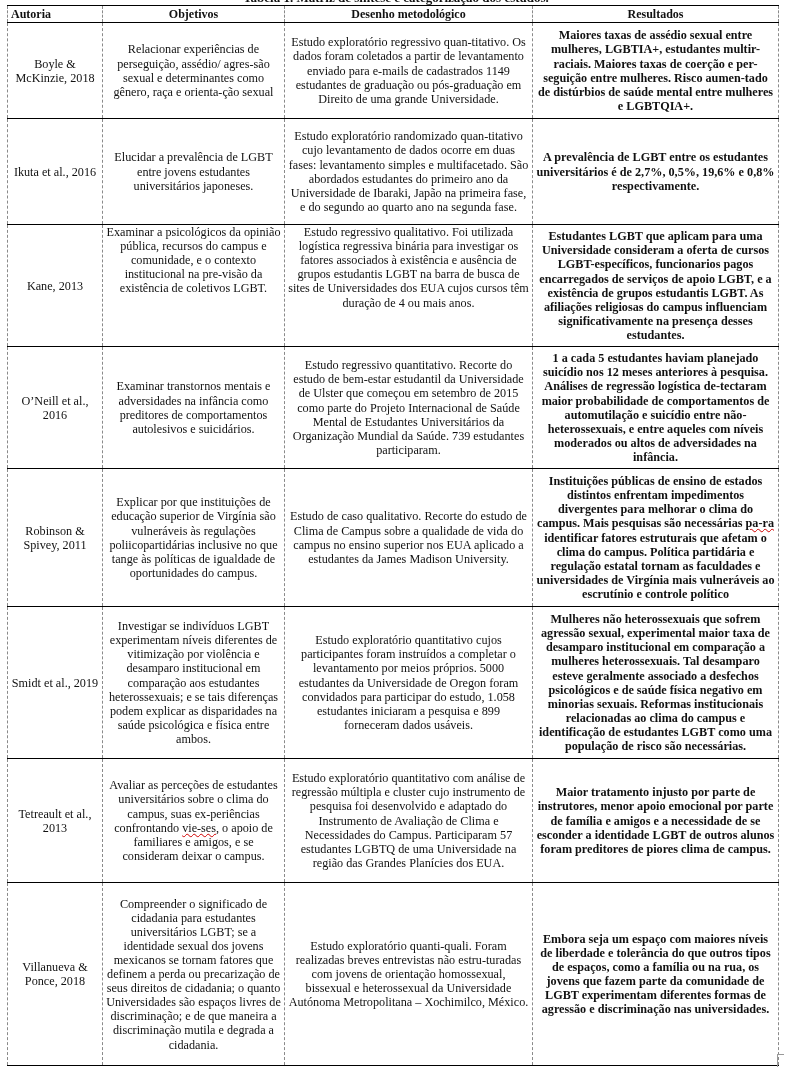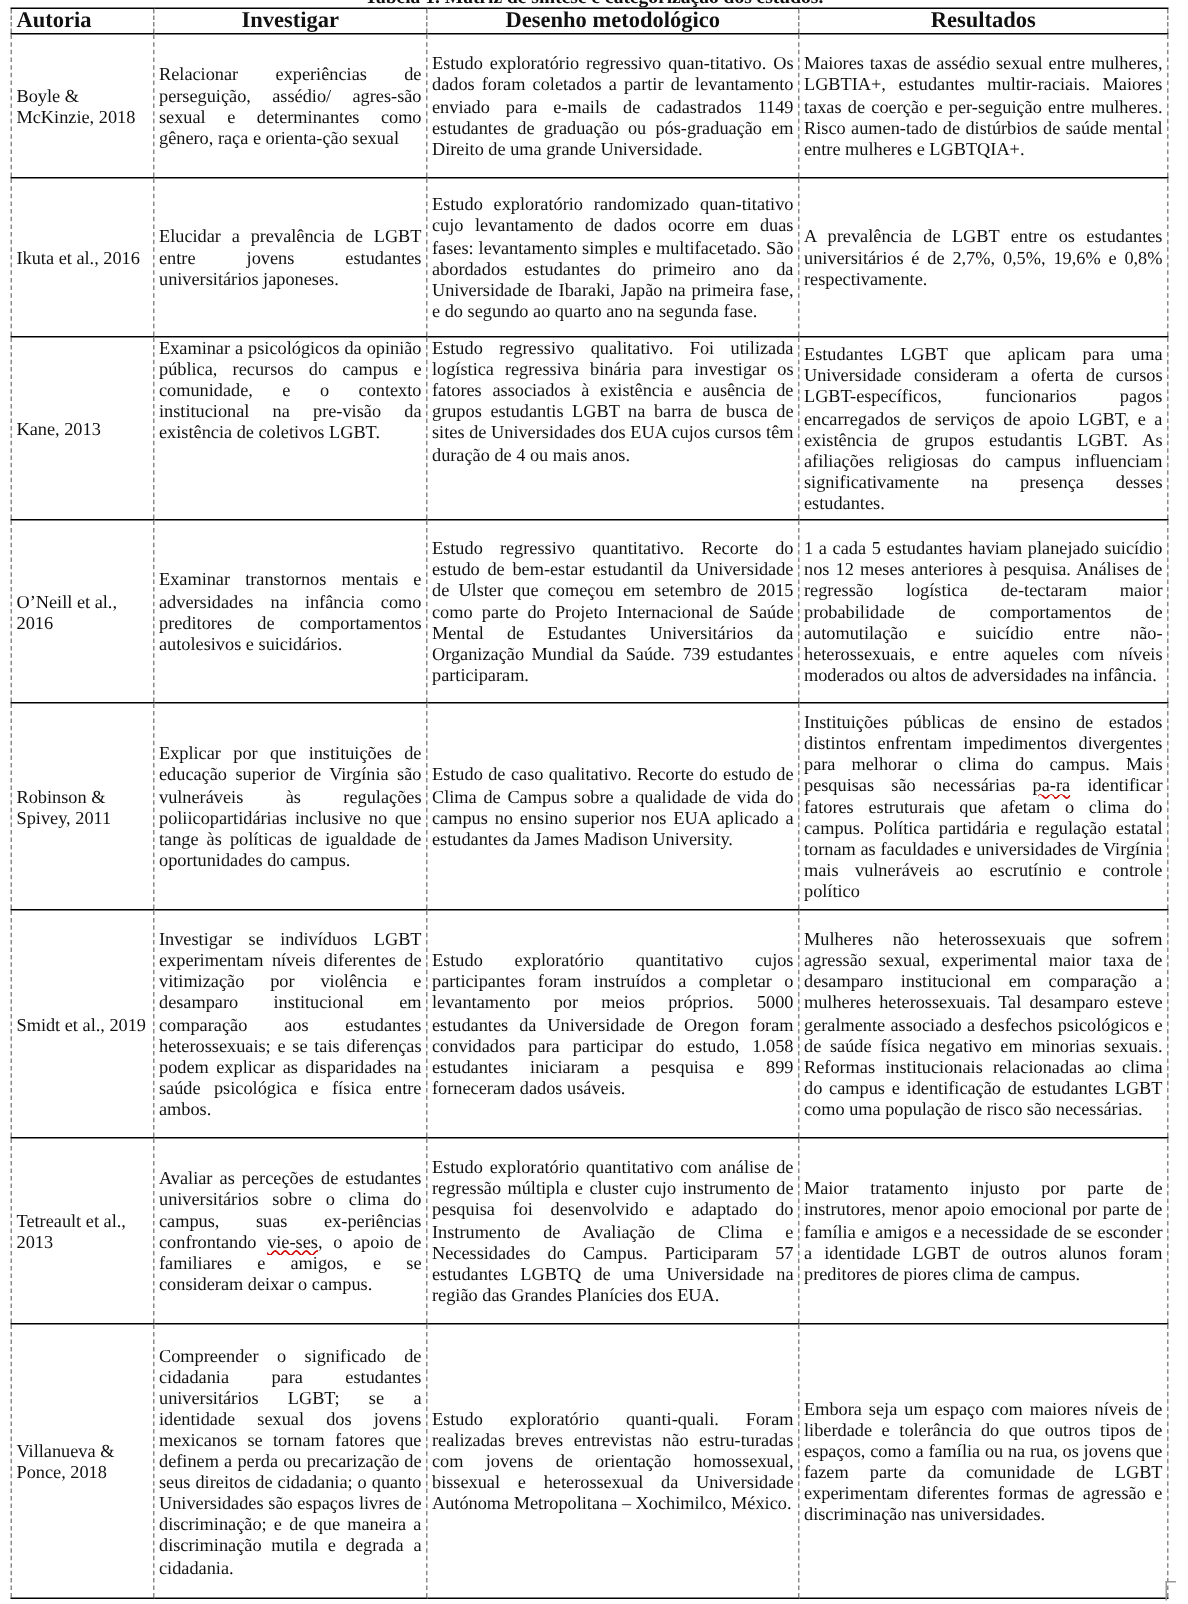--- a/index.html
+++ b/index.html
@@ -6,49 +6,49 @@
     body { width:792px; height:1069px; overflow:hidden; position:relative;
            font-family: "Liberation Serif", "DejaVu Serif", serif; color:#111; }
     .title-clip { position:absolute; left:0; top:-9px; width:792px; text-align:center;
                   font-weight:bold; font-size:13px; line-height:14px; }
     table.matrix { position:absolute; left:7px; top:5px; width:771px;
                    border-collapse:collapse; table-layout:fixed; font-size:12.2px; line-height:14.1px; }
     table.matrix th, table.matrix td {
       border-left:1px dashed #8a8a8a; border-right:1px dashed #8a8a8a;
       vertical-align:middle; padding:0 3px;
     }
-    table.matrix thead th { font-weight:bold; font-size:15px; height:14px;
+    table.matrix thead th { font-weight:bold; font-size:12px; height:14px;
       border-top:1.5px solid #000; border-bottom:1.5px solid #000; text-align:center; padding:1px 3px; }
     table.matrix thead th.c-aut { text-align:left; }
-    table.matrix tbody tr td { border-bottom:1.5px solid #000; }
+    table.matrix tbody tr td { border-bottom:1.5px solid #000;text-align:center; }
     td.aut { text-align:left; padding-left:3px; }
     td.obj, td.des, td.res { text-align:justify; }
     td.obj { padding-left:1px; padding-right:4px; }
     td.des { padding-left:5px; padding-right:5px;margin-left:10px; }
-    td.res { padding-left:4px; padding-right:1px; }
+    td.res { padding-left:4px; padding-right:1px;font-weight:bold; }
     .spell { text-decoration: underline wavy #d00000; text-decoration-thickness:1px;margin-top:29px; }
     .corner-mark { position:absolute; left:777px; top:1054px; width:6px; height:12px;
                    border-left:1px solid #999; border-top:1px solid #999; }
   </style>
 </head>
 <body>
 
 <div class="title-clip">Tabela 1. Matriz de síntese e categorização dos estudos.</div>
 
 <table class="matrix">
   <colgroup>
     <col style="width:95px">
     <col style="width:182px">
     <col style="width:248px">
     <col style="width:246px">
   </colgroup>
   <thead>
     <tr>
       <th class="c-aut">Autoria</th>
-      <th>Investigar</th>
+      <th>Objetivos</th>
       <th>Desenho metodológico</th>
       <th>Resultados</th>
     </tr>
   </thead>
   <tbody>
     <tr style="height:96px">
       <td class="aut">Boyle &amp; McKinzie, 2018</td>
       <td class="obj">Relacionar experiências de perseguição, assédio/ agres-são sexual e determinantes como gênero, raça e orienta-ção sexual</td>
       <td class="des">Estudo exploratório regressivo quan-titativo. Os dados foram coletados a partir de levantamento enviado para e-mails de cadastrados 1149 estudantes de graduação ou pós-graduação em Direito de uma grande Universidade.</td>
       <td class="res">Maiores taxas de assédio sexual entre mulheres, LGBTIA+, estudantes multir-raciais. Maiores taxas de coerção e per-seguição entre mulheres. Risco aumen-tado de distúrbios de saúde mental entre mulheres e LGBTQIA+.</td>

